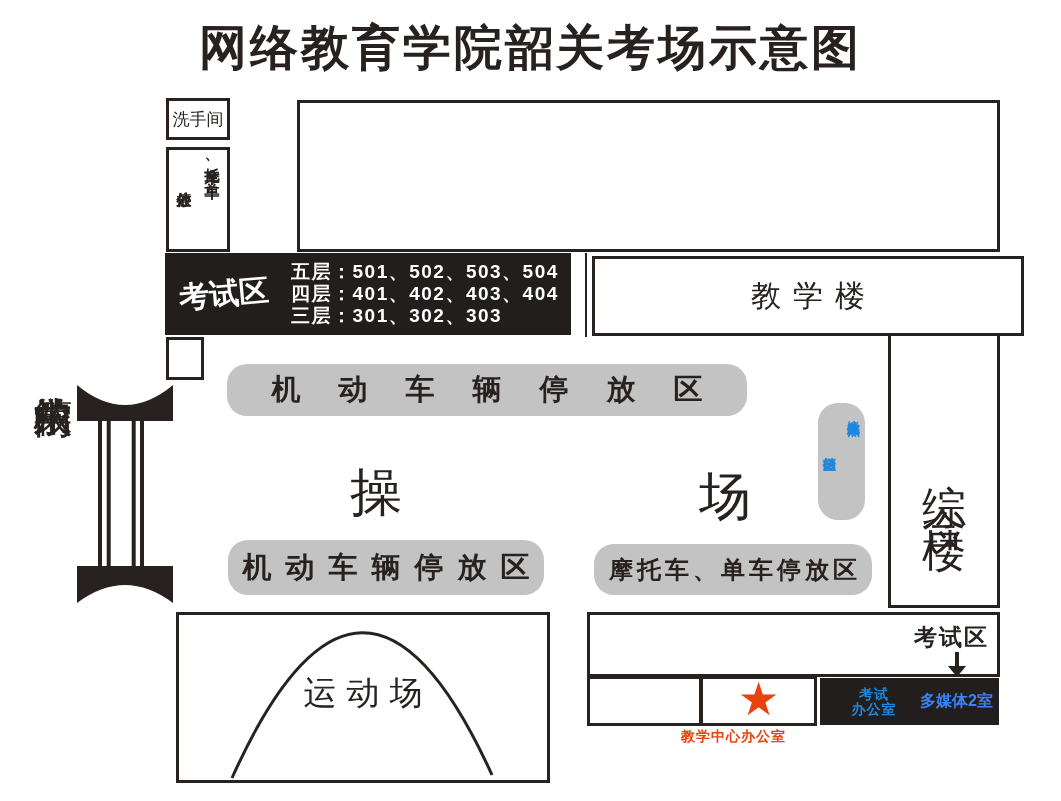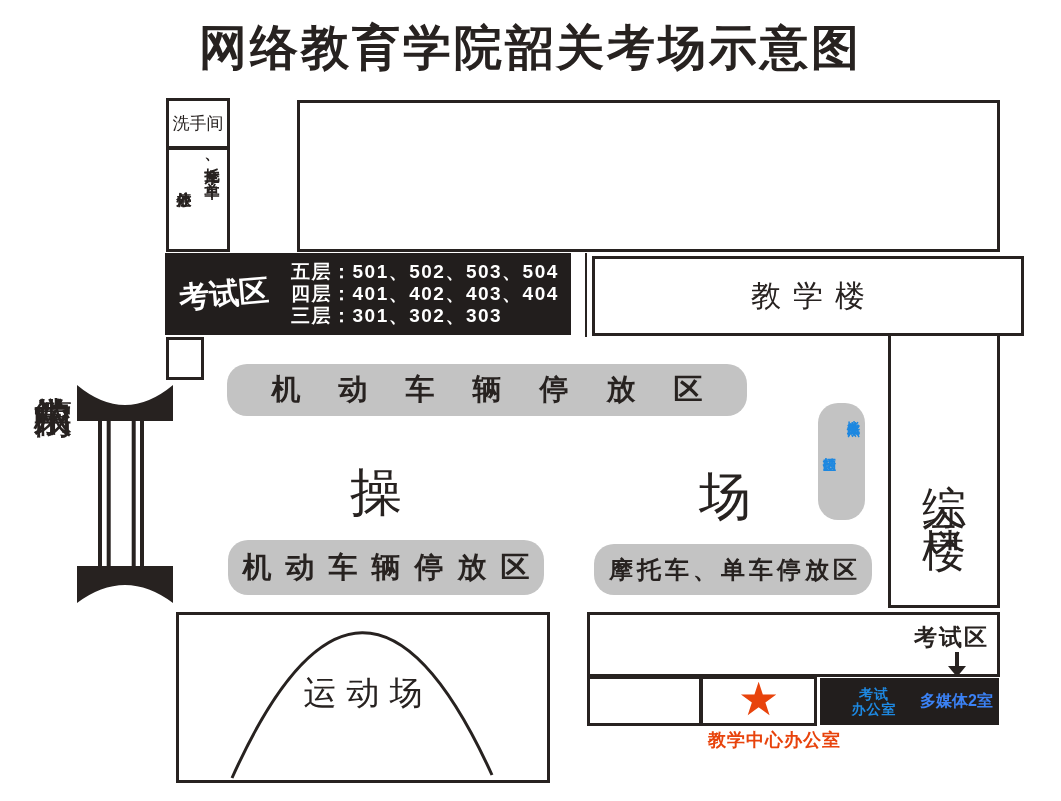--- a/index.html
+++ b/index.html
@@ -21,21 +21,21 @@
   .sans-bold{font-family:"Liberation Sans",sans-serif;font-weight:700;}
   .serif{font-family:"Liberation Serif","DejaVu Serif",serif;font-weight:400;}
   .center{display:flex;align-items:center;justify-content:center;}
   .vtext{writing-mode:vertical-rl;text-orientation:upright;}
 
   .page-title{left:0;top:16px;width:1061px;text-align:center;
     font-size:48px;font-weight:700;letter-spacing:3px;}
 
   .top-building{left:297px;top:100px;width:703px;height:152px;}
 
-  .restroom{left:166px;top:98px;width:64px;height:51px;font-size:17px;}
+  .restroom{left:166px;top:98px;width:64px;height:42px;font-size:17px;}
   .bikeshed{left:166px;top:147px;width:64px;height:105px;}
   .bikeshed .col-r{position:absolute;right:7px;top:6px;font-size:15px;font-weight:700;letter-spacing:0px;line-height:1.0;}
   .bikeshed .col-l{position:absolute;left:8px;top:30px;font-size:15px;font-weight:700;line-height:1.0;}
 
   .exam-block{left:165px;top:253px;width:406px;height:82px;display:flex;align-items:center;color:#fff;}
   .exam-block .big-label{font-size:30px;font-weight:700;margin-left:12px;width:94px;text-align:center;
     transform:rotate(-5deg);flex:0 0 auto;}
   .exam-block .floors{font-size:19px;font-weight:700;line-height:22px;letter-spacing:1.5px;margin-left:20px;}
 
   .small-box{left:166px;top:337px;width:38px;height:43px;}
@@ -76,22 +76,22 @@
   .down-arrow .head{position:absolute;left:1px;top:14px;width:0;height:0;
     border-left:9px solid transparent;border-right:9px solid transparent;border-top:11px solid var(--ink);}
 
   .row-box1{left:587px;top:676px;width:115px;height:50px;}
   .row-box2{left:700px;top:676px;width:117px;height:50px;}
   .star{color:var(--red);font-size:46px;line-height:1;margin-top:-4px;}
   .exam-office{left:820px;top:678px;width:108px;height:47px;flex-direction:column;}
   .exam-office div{color:var(--blue);font-weight:700;font-size:14px;line-height:15px;letter-spacing:1px;text-align:center;}
   .multimedia{left:914px;top:678px;width:85px;height:47px;color:#3b82f6;font-weight:700;font-size:16px;}
 
-  .caption{left:681px;top:728px;width:160px;text-align:right;color:var(--red);
-    font-weight:700;font-size:18px;letter-spacing:1px;}
+  .caption{left:681px;top:728px;width:160px;text-align:left;color:var(--red);
+    font-weight:700;font-size:14px;letter-spacing:1px;}
 </style>
 </head>
 <body>
 
 <div class="canvas">
 
   <div class="abs page-title">网络教育学院韶关考场示意图</div>
 
   <div class="abs outline top-building"></div>
 

